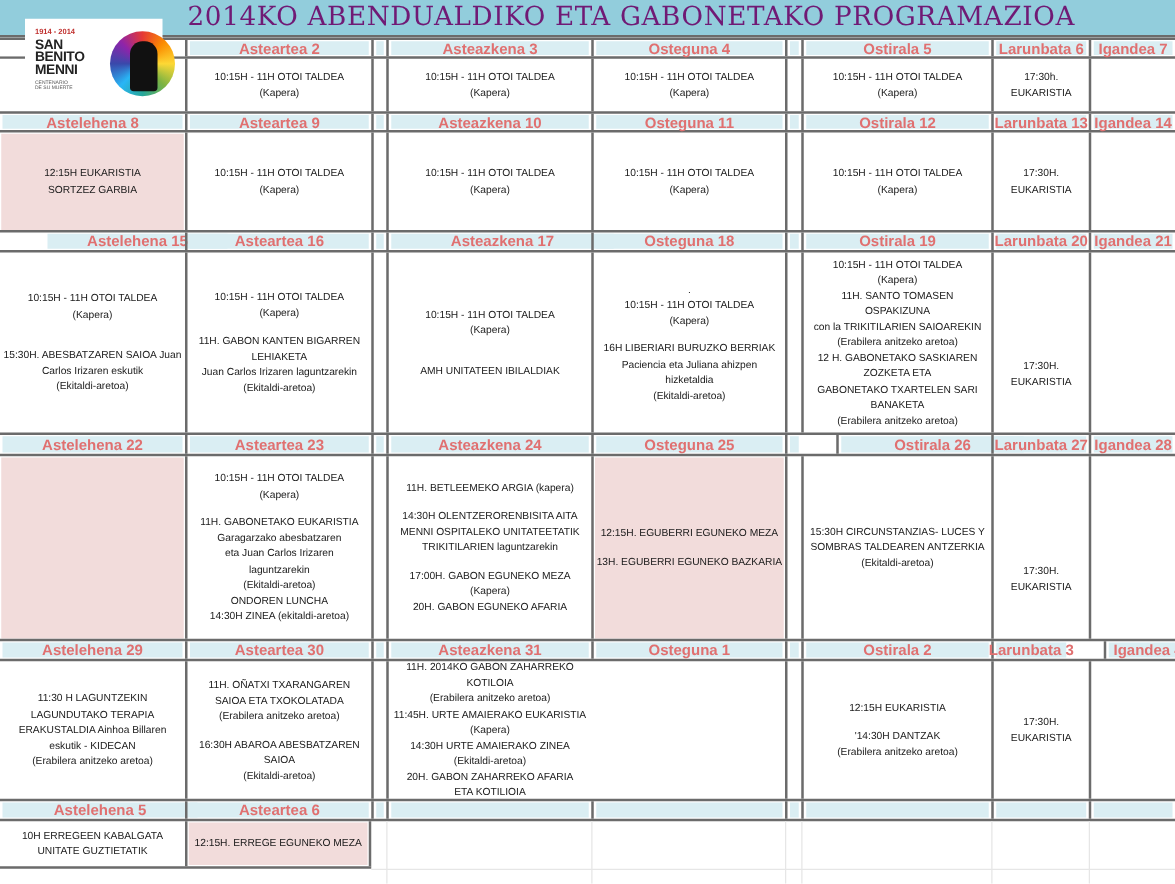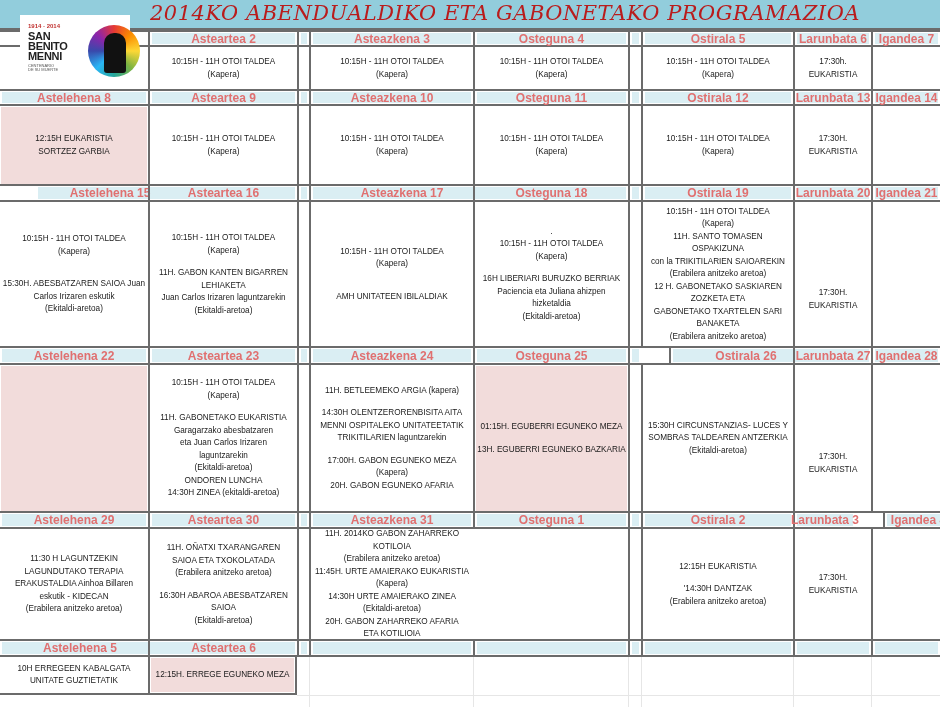--- a/index.html
+++ b/index.html
@@ -1,21 +1,21 @@
 <!DOCTYPE html>
 <html><head>
 <meta charset="utf-8">
 <style>
   html, body { margin:0; padding:0; }
   body { width:940px; height:707px; background:#ffffff; position:relative; overflow:hidden;
          font-family:"Liberation Sans", sans-serif; }
   .title-bar { position:absolute; left:0; top:0; width:940px; height:30px; background:#92cddc;
                border-bottom:2px solid #6b6b6b; box-sizing:border-box; }
   .title-text { position:absolute; left:150px; top:1px; width:630px; text-align:left;
-                font-family:"DejaVu Serif", serif; font-style:italic; font-size:21px; color:#b91c1c;
+                font-family:"DejaVu Serif", serif; font-size:21px; color:#701a75;
                 letter-spacing:0.5px; white-space:nowrap; }
   .logo { position:absolute; left:20px; top:15px; width:110px; height:68px; background:#fff; z-index:5; }
   .logo .years { position:absolute; left:8px; top:8px; font-size:6px; color:#c0312f; font-weight:bold; }
   .logo .name { position:absolute; left:8px; top:16px; font-size:11px; line-height:10px; font-weight:bold; color:#222;
                 font-family:"Liberation Sans", sans-serif; letter-spacing:-0.3px; }
   .logo .sub { position:absolute; left:8px; top:49px; font-size:4px; color:#555; line-height:4px; }
   .logo .wheel { position:absolute; left:68px; top:10px; width:52px; height:52px; border-radius:50%;
                  background:conic-gradient(#e53935,#fb8c00,#fdd835,#7cb342,#26a69a,#29b6f6,#3949ab,#8e24aa,#e53935); }
   .logo .figure { position:absolute; left:84px; top:18px; width:22px; height:40px; background:#111;
                   border-radius:10px 10px 3px 3px; }
@@ -371,21 +371,21 @@
           <span class="line">MENNI OSPITALEKO UNITATEETATIK</span>
           <span class="line">TRIKITILARIEN laguntzarekin</span>
           <span class="gap"></span>
           <span class="line">17:00H. GABON EGUNEKO MEZA</span>
           <span class="line">(Kapera)</span>
           <span class="line">20H. GABON EGUNEKO AFARIA</span>
         </div>
       </div>
       <div class="cell" style="left: 473px; width: 155px;">
         <div class="bcell-inner pink">
-          <span class="line">01:15H. EGUBERRI EGUNEKO MEZA</span>
+          <span class="line">12:15H. EGUBERRI EGUNEKO MEZA</span>
           <span class="gap"></span>
           <span class="line">13H. EGUBERRI EGUNEKO BAZKARIA</span>
         </div>
       </div>
       <div class="cell" style="left: 628px; width: 13px;">
         <div class="bcell-inner"></div>
       </div>
       <div class="cell" style="left: 641px; width: 152px;">
         <div class="bcell-inner">
           <span class="line">15:30H CIRCUNSTANZIAS- LUCES Y</span>

